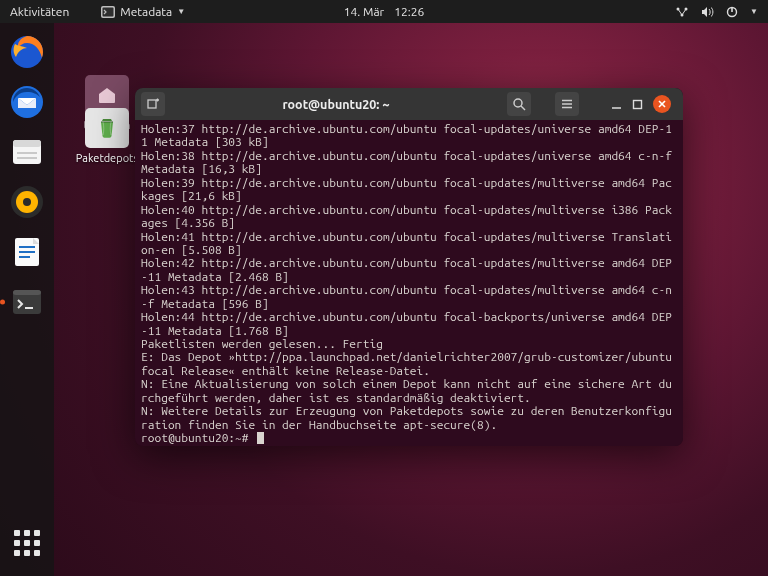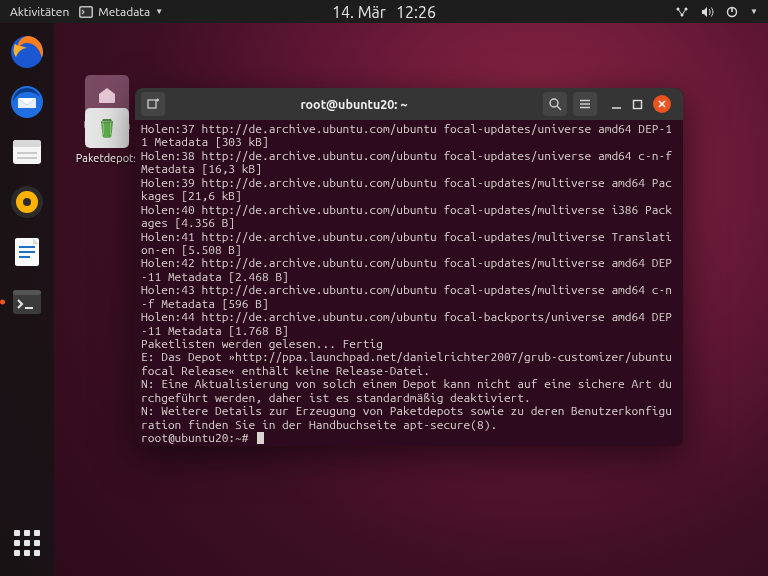--- a/index.html
+++ b/index.html
@@ -10,22 +10,22 @@
     color:#fff;
     position:relative;
   }
 
   
   .topbar {
     position:absolute; top:0; left:0; right:0; height:23px;
     background:#1d1d1d; color:#e6e6e6; font-size:12px;
     display:flex; align-items:center; padding:0 10px;
   }
-  .topbar .left { display:flex; align-items:center; gap:10px; }
-  .topbar .center { position:absolute; left:50%; transform:translateX(-50%); display:flex; gap:10px; font-size:16px; }
+  .topbar .left { display:flex; align-items:center; gap:32px; }
+  .topbar .center { position:absolute; left:50%; transform:translateX(-50%); display:flex; gap:10px; font-size:12px; }
   .topbar .right { margin-left:auto; display:flex; align-items:center; gap:12px; }
   .topbar .app { display:flex; align-items:center; gap:5px; }
   .topbar svg { display:block; }
   .tri-down { font-size:8px; position:relative; top:0px; opacity:.9; }
 
   
   .dock {
     position:absolute; left:0; top:23px; bottom:0; width:54px;
     background:rgba(20,20,20,0.78);
     display:flex; flex-direction:column; align-items:center;
@@ -60,21 +60,21 @@
 
   
   .termwin {
     position:absolute; left:135px; top:88px; width:548px; height:358px;
     background:#2b0a1b; border-radius:8px; overflow:hidden;
     box-shadow:0 10px 40px rgba(0,0,0,.6);
     display:flex; flex-direction:column;
   }
   .term-titlebar {
     height:32px; background:#353535; display:flex; align-items:center;
-    padding:4px 6px; gap:6px;
+    padding:4px 6px; gap:24px;
   }
   .term-titlebar .tb-btn {
     width:24px; height:24px; border-radius:4px; background:#444;
     display:flex; align-items:center; justify-content:center;
   }
   .term-titlebar .title {
     flex:1; text-align:center; font-size:12.5px; font-weight:600; color:#eee;
   }
   .term-titlebar .winctl { display:flex; align-items:center; gap:10px; margin-left:8px; margin-right:6px; }
   .winctl .min,.winctl .max { width:11px; height:11px; display:flex; align-items:center; justify-content:center; color:#ddd; }

